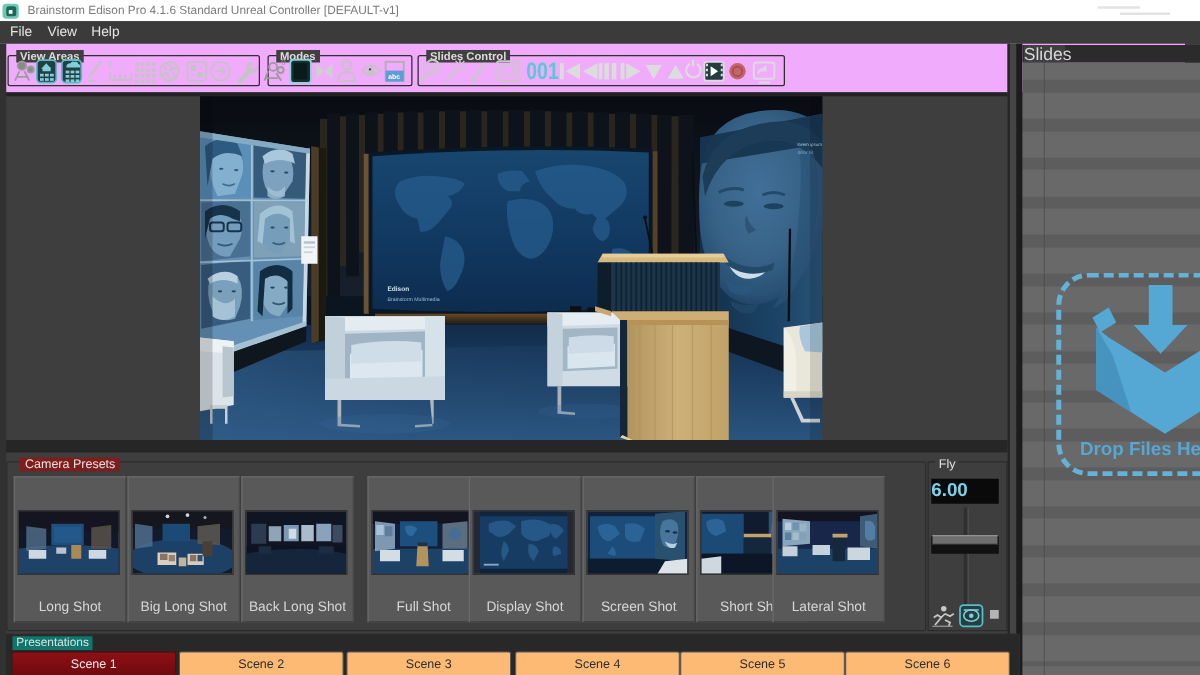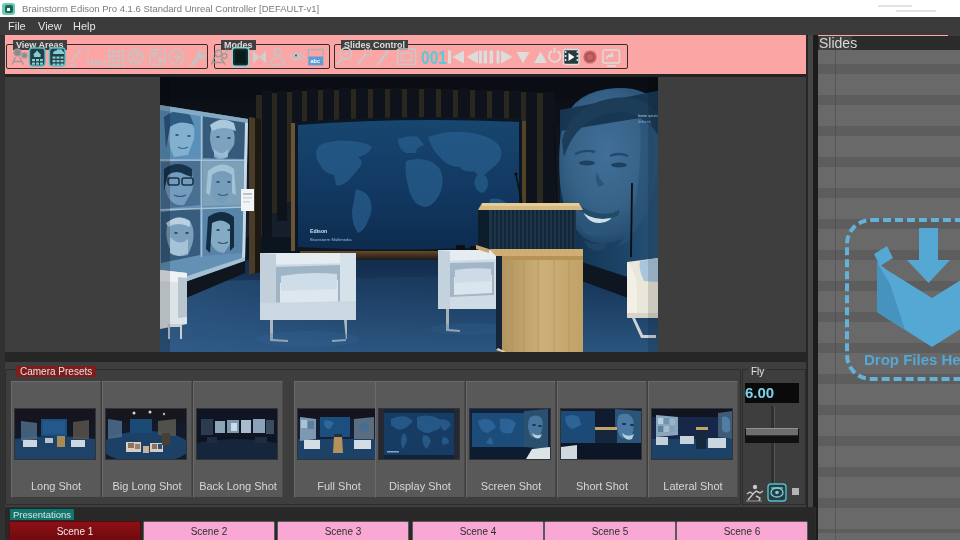--- a/index.html
+++ b/index.html
@@ -13,21 +13,21 @@
      background:#1e6657;border-radius:2px;}
   #appicon:after{content:"";position:absolute;left:5px;top:4.5px;width:3px;height:3px;
      background:#fff;border-radius:0.5px;}
   #titletext{left:22px;top:3px;font-size:9.5px;color:#7a7a7a;}
   .tbmark{background:#e3e3e3;height:2px;}
   
   #menubar{left:0;top:17px;width:960px;height:18px;background:#3b3b3b;color:#e6e6e6;
      font-size:11px;}
   #menubar span{position:absolute;top:3px;}
   
-  #toolbar{left:0;top:35px;width:948px;height:39px;background:#fca5a5;
+  #toolbar{left:0;top:35px;width:948px;height:39px;background:#f0abfc;
       border-bottom:2px solid #2a2a2a;}
   .group{position:absolute;top:9px;height:23px;border:1px solid #2e2e2e;
       border-radius:2px;box-shadow:inset 0 0 0 1px #4a4a4a00;}
   .glabel{position:absolute;top:-5px;left:6px;background:#404040;padding:0 3px;
       font-size:9px;font-weight:bold;color:#dcdcdc;line-height:10px;}
   
   #viewwrap{left:0;top:74px;width:818px;height:295px;background:#3e3e3e;}
   #viewtopband{left:0;top:74px;width:818px;height:3px;background:#232323;}
   #viewbotband{left:0;top:352px;width:818px;height:10px;background:#262626;}
   #scene{left:160px;top:77px;width:498px;height:275px;filter:blur(0.4px);}
@@ -56,21 +56,21 @@
   #flygroup{left:742px;top:369px;width:62px;height:134px;border:1px solid #2c2c2c;}
   #flylabel{left:748px;top:366px;background:#3e3e3e;padding:0 3px;font-size:10px;color:#e2e2e2;}
   #flyval{left:745px;top:383px;width:54px;height:20px;background:#0a0a0a;color:#7dd2ec;
      font-size:15px;font-weight:bold;text-align:left;line-height:20px;}
   #flytrack{left:771px;top:406px;width:3px;height:80px;background:#2f2f2f;border-right:1px solid #555;}
   #flyrecess{left:745px;top:429px;width:54px;height:14px;background:#111111;}
   #flyhandle{left:746px;top:428px;width:52px;height:6px;background:#6e6e6e;border-top:1px solid #929292;border-bottom:1px solid #2e2e2e;}
   
   #presgroup{left:4px;top:507px;width:810px;height:33px;border:1px solid #2c2c2c;background:#282828;}
   #preslabel{left:10px;top:509px;font-size:9.5px;color:#e0e0e0;background:#0f766e;padding:0 3px;}
-  .scenetab{position:absolute;top:521px;width:130px;height:19px;background:#f9a8d4;
+  .scenetab{position:absolute;top:521px;width:130px;height:19px;background:#fdba74;
      border:1px solid #5a5a5a;border-bottom:none;border-radius:2px 2px 0 0;
      font-size:10px;color:#2e2e2e;text-align:center;line-height:19px;}
   #scene1{background:linear-gradient(#8d1016,#6e0a0e);color:#f0e8e8;border-color:#5a0a0c;}
 </style>
 </head>
 <body>
   <div class="abs" id="titlebar"></div>
   <div class="abs" id="appicon"></div>
   <div class="abs" id="titletext">Brainstorm Edison Pro 4.1.6 Standard Unreal Controller [DEFAULT-v1]</div>
   <div class="abs tbmark" style="left:878px;top:5px;width:34px;"></div>
@@ -693,21 +693,21 @@
 <ellipse cx="63" cy="15" rx="2.2" ry="1.1" fill="#14324a"></ellipse>
         <ellipse cx="71" cy="16" rx="2.2" ry="1.1" fill="#14324a"></ellipse>
 <path d="M61,24 q6,5 12,1 l-2,5 q-7,3 -10,-6 Z" fill="#b6d0de"></path>
 <rect x="34" y="18" width="22" height="3" fill="#c2a36a"></rect>
 <rect x="34" y="21" width="22" height="16" fill="#14273c"></rect>
 <rect x="0" y="34" width="80" height="16" fill="#0c1626"></rect>
 <path d="M0,38 L16,36 L16,50 L0,50 Z" fill="#cfd8de"></path>
       </svg>
 <div class="cplab">Short Shot</div>
     </div>
-<div class="cpcell" style="left:648px;text-decoration:underline;">
+<div class="cpcell" style="left:618px;text-decoration:underline;">
 <svg class="cpthumb" width="80" height="50" viewBox="0 0 80 50">
         <rect width="80" height="50" fill="#16274a"></rect>
 <rect y="0" width="80" height="8" fill="#131422"></rect>
 <rect x="0" y="30" width="80" height="20" fill="#1d4268"></rect>
 <path d="M4,6 L26,8 L26,26 L4,28 Z" fill="#8aa6bc"></path>
 <rect x="6" y="9" width="5" height="6" fill="#b8cedc"></rect>
         <rect x="12" y="9" width="5" height="6" fill="#7094ae"></rect>
         <rect x="18" y="10" width="5" height="6" fill="#9ab4c6"></rect>
 <rect x="6" y="17" width="5" height="6" fill="#5c80a0"></rect>
         <rect x="12" y="17" width="5" height="6" fill="#a4bccc"></rect>

